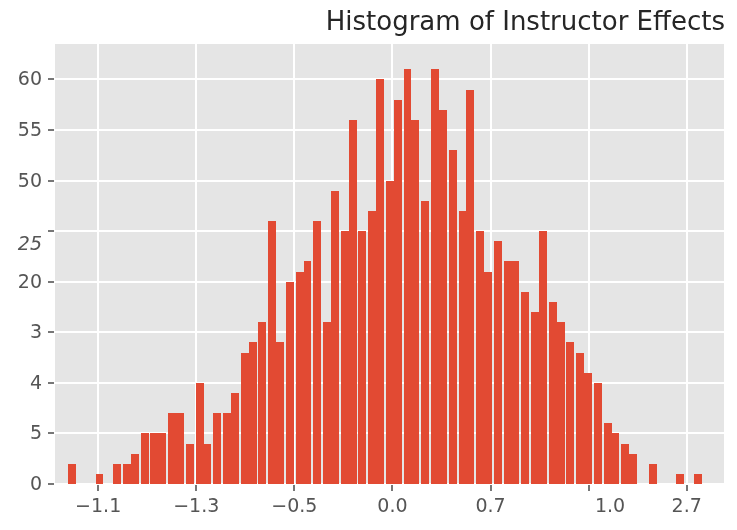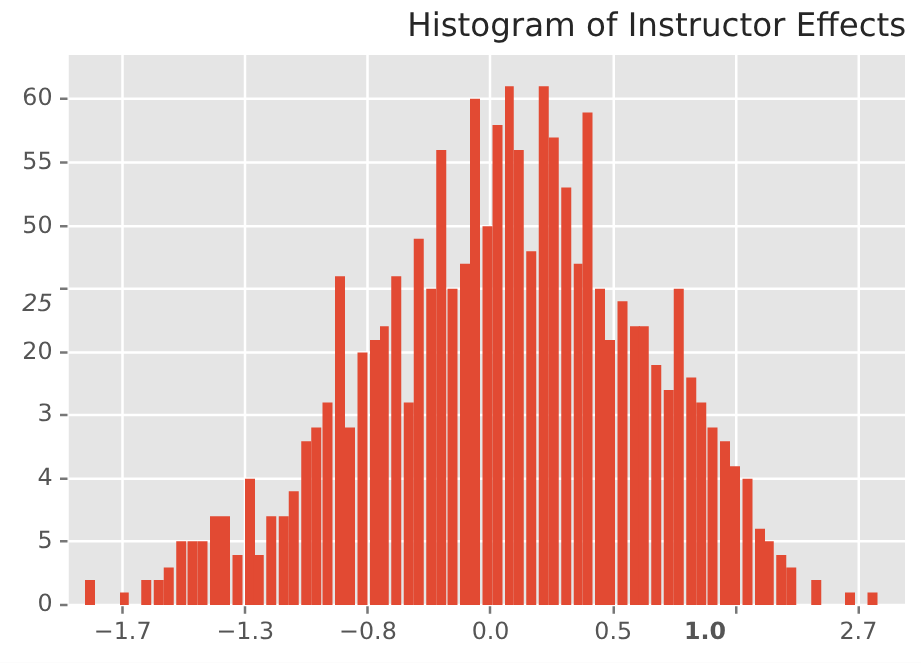--- a/index.html
+++ b/index.html
@@ -209,28 +209,28 @@
       <div class="tick-label-y" style="left: 0px; width: 42px; top: 232px; font-style: italic;">25</div>
       <div class="tick-mark-y" style="left: 48px; top: 179.552px;"></div>
       <div class="tick-label-y" style="left: 0px; width: 42px; top: 168.552px;">50</div>
       <div class="tick-mark-y" style="left: 48px; top: 128.977px;"></div>
       <div class="tick-label-y" style="left: 0px; width: 42px; top: 117.977px;">55</div>
       <div class="tick-mark-y" style="left: 48px; top: 78.4023px;"></div>
       <div class="tick-label-y" style="left: 0px; width: 42px; top: 67.4023px;">60</div>
     </div>
   <div id="x-axis">
       <div class="tick-mark-x" style="left: 97.1613px; top: 485px;"></div>
-      <div class="tick-label-x" style="left: 58.1613px; width: 80px; top: 494px;">−1.7</div>
+      <div class="tick-label-x" style="left: 58.1613px; width: 80px; top: 494px;">−1.1</div>
       <div class="tick-mark-x" style="left: 195.255px; top: 485px;"></div>
       <div class="tick-label-x" style="left: 156.255px; width: 80px; top: 494px;">−1.3</div>
       <div class="tick-mark-x" style="left: 293.349px; top: 485px;"></div>
-      <div class="tick-label-x" style="left: 254.349px; width: 80px; top: 494px;">−0.8</div>
+      <div class="tick-label-x" style="left: 254.349px; width: 80px; top: 494px;">−0.5</div>
       <div class="tick-mark-x" style="left: 391.443px; top: 485px;"></div>
       <div class="tick-label-x" style="left: 352.443px; width: 80px; top: 494px;">0.0</div>
       <div class="tick-mark-x" style="left: 489.537px; top: 485px;"></div>
-      <div class="tick-label-x" style="left: 450.537px; width: 80px; top: 494px;">0.5</div>
+      <div class="tick-label-x" style="left: 450.537px; width: 80px; top: 494px;">0.7</div>
       <div class="tick-mark-x" style="left: 587.63px; top: 485px;"></div>
-      <div class="tick-label-x" style="left: 524px; width: 80px; top: 494px; font-weight: bold;">1.0</div>
+      <div class="tick-label-x" style="left: 570px; width: 80px; top: 494px;">1.0</div>
       <div class="tick-mark-x" style="left: 685.724px; top: 485px;"></div>
       <div class="tick-label-x" style="left: 646.724px; width: 80px; top: 494px;">2.7</div>
     </div>
 
 </div>
 
 </body></html>

